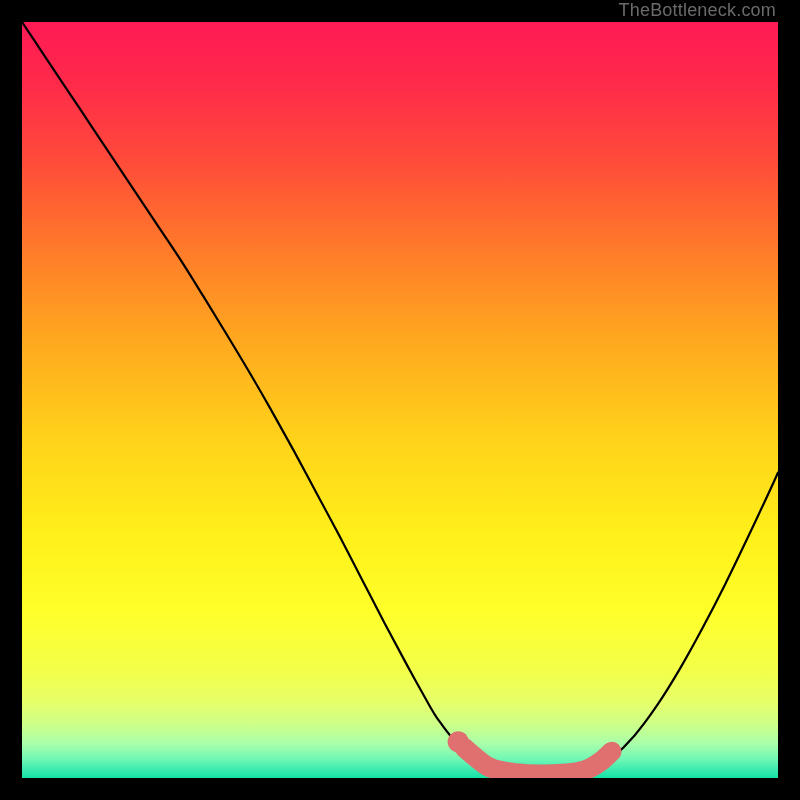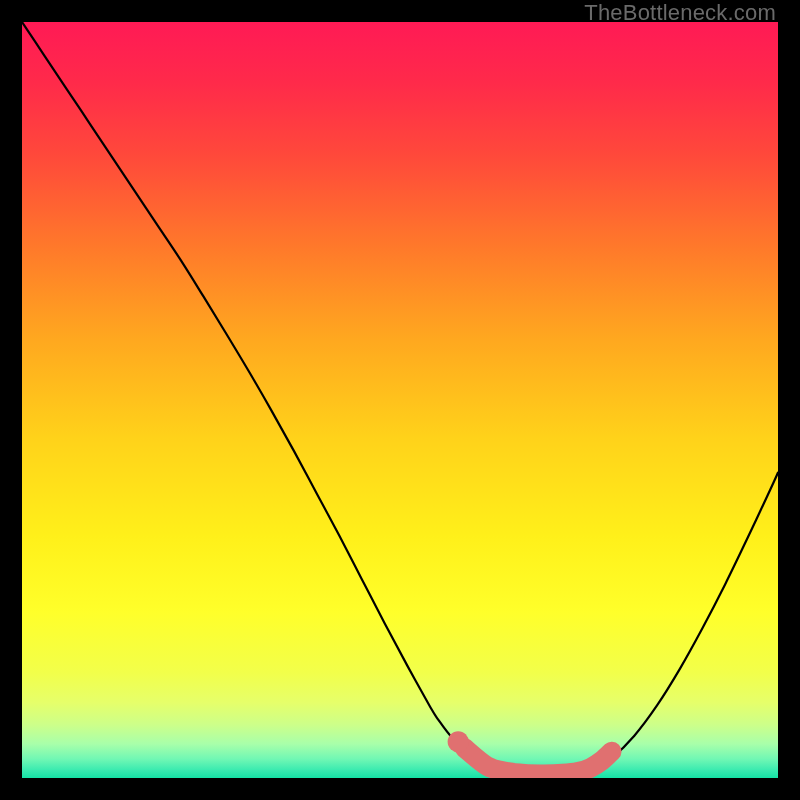--- a/index.html
+++ b/index.html
@@ -33,21 +33,21 @@
     position: absolute;
     inset: 0;
     width: 100%;
     height: 100%;
   }
   .watermark {
     position: absolute;
     top: 0px;
     right: 24px;
     color: #6a6a6a;
-    font-size: 22px;
+    font-size: 18px;
     font-weight: 400;
     letter-spacing: 0.2px;
   }
 </style>
 </head>
 <body>
 
 <div class="canvas">
 
   <div class="plot-area">

